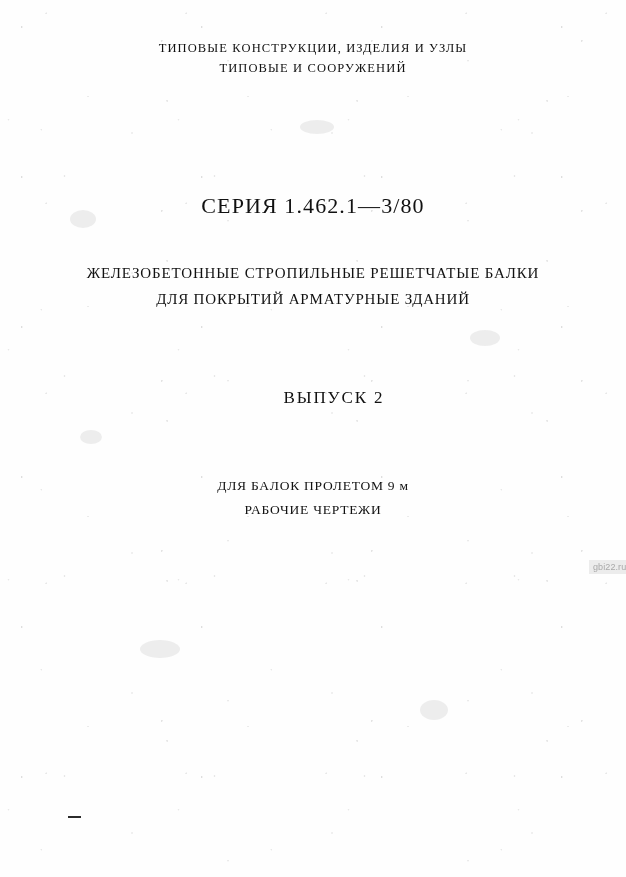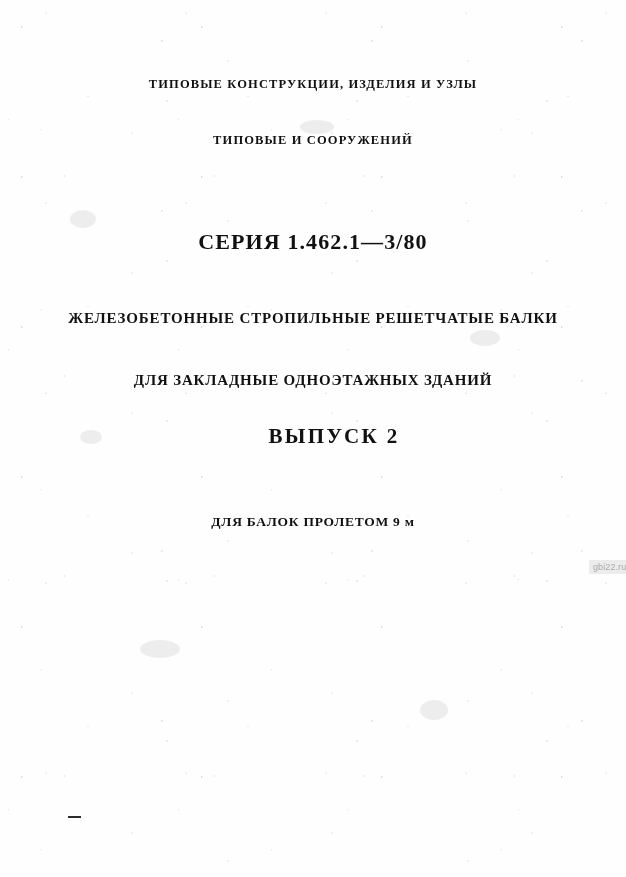--- a/index.html
+++ b/index.html
@@ -46,25 +46,24 @@
 
   .content {
     position: absolute;
     left: 0;
     right: 0;
     top: 0;
     text-align: center;
   }
 
   .line {
-    font-weight: bold;
+    font-weight: normal;
     letter-spacing: 0.06em;
     white-space: nowrap;
     color: #111;
-    margin-top: 36px;
   }
 
   
   .header {
     position: absolute;
     top: 38px;
     left: 0;
     right: 0;
   }
   .header .line {
@@ -81,39 +80,39 @@
     right: 0;
   }
   .series .line {
     font-size: 22px;
     letter-spacing: 0.05em;
   }
 
   
   .title {
     position: absolute;
-    top: 269px;
+    top: 260px;
     left: 0;
     right: 0;
   }
   .title .line {
     font-size: 15px;
     line-height: 26px;
     letter-spacing: 0.055em;
   }
 
   
   .issue {
     position: absolute;
     top: 388px;
     left: 0;
     right: 0;
   }
   .issue .line {
-    font-size: 21px;
+    font-size: 17px;
     letter-spacing: 0.11em;
     padding-left: 42px;
   }
 
   
   .subtitle {
     position: absolute;
     top: 474px;
     left: 0;
     right: 0;
@@ -174,29 +173,30 @@
       <div class="line">ТИПОВЫЕ КОНСТРУКЦИИ, ИЗДЕЛИЯ И УЗЛЫ</div>
       <div class="line">ТИПОВЫЕ И СООРУЖЕНИЙ</div>
     </div>
 
     <div class="series">
       <div class="line">СЕРИЯ 1.462.1—3/80</div>
     </div>
 
     <div class="title">
       <div class="line">ЖЕЛЕЗОБЕТОННЫЕ СТРОПИЛЬНЫЕ РЕШЕТЧАТЫЕ БАЛКИ</div>
-      <div class="line">ДЛЯ ЗАКЛАДНЫЕ ОДНОЭТАЖНЫХ ЗДАНИЙ</div>
+      <div class="line">ДЛЯ ПОКРЫТИЙ АРМАТУРНЫЕ ЗДАНИЙ</div>
     </div>
 
     <div class="issue">
       <div class="line">ВЫПУСК 2</div>
     </div>
 
     <div class="subtitle">
       <div class="line">ДЛЯ БАЛОК ПРОЛЕТОМ 9 м</div>
+      <div class="line">РАБОЧИЕ ЧЕРТЕЖИ</div>
     </div>
 
   </div>
 
   <div class="watermark">gbi22.ru</div>
 
   <div class="stray-mark"></div>
 
   <div class="speckle"></div>
 </div>

